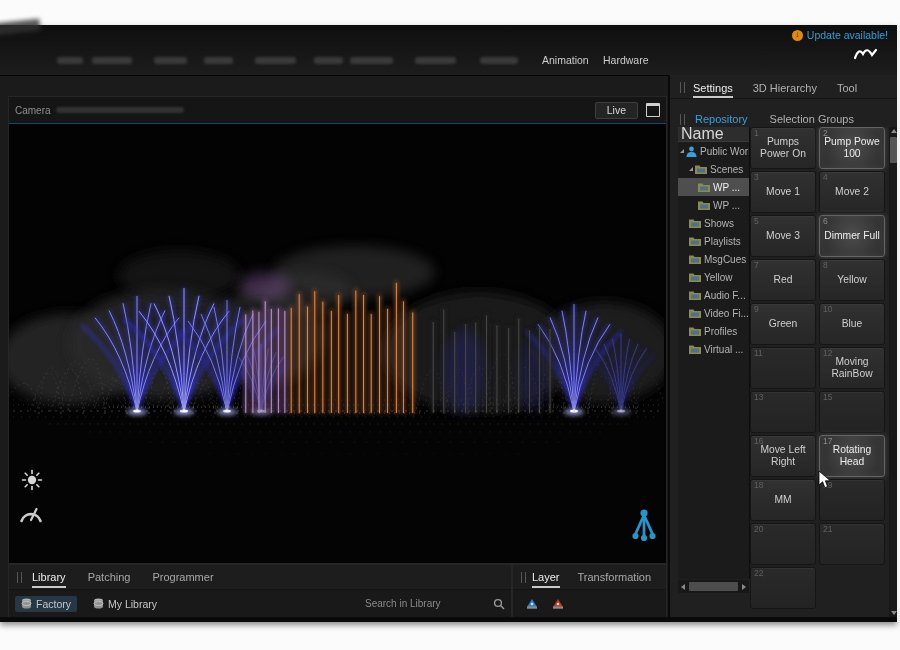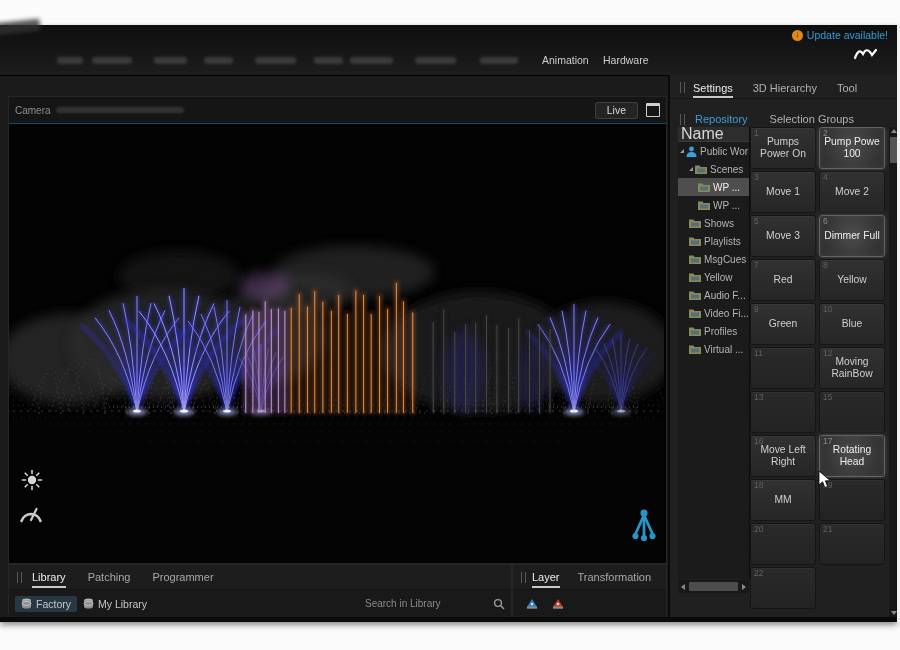--- a/index.html
+++ b/index.html
@@ -34,21 +34,21 @@
   .vp-tool{position:absolute;cursor:pointer;opacity:.92;}
   
   .panel{position:absolute;background:#1d1d1d;border:1px solid #262626;}
   .bl-panel{left:8px;top:539px;width:502px;height:54px;}
   .br-panel{left:512px;top:539px;width:153px;height:54px;}
   .ptabs{display:flex;align-items:center;height:24px;padding-left:8px;gap:22px;border-bottom:1px solid #141414;}
   .ptab{position:relative;font-size:11px;color:#a8a8a8;cursor:pointer;white-space:nowrap;}
   .ptab.active{color:#ededed;}
   .ptab.active::after{content:"";position:absolute;left:0;right:0;bottom:-5px;height:2px;background:#c9c9c9;}
   .handle{width:3px;height:11px;border-left:1px solid #575757;border-right:1px solid #575757;margin-right:-12px;}
-  .prow{display:flex;align-items:center;height:27px;padding:0 6px;background:#191919;}
+  .prow{display:flex;align-items:center;height:27px;padding:0 6px;background:#191919;gap:10px;}
   .src-chip{display:flex;align-items:center;gap:4px;font-size:10.5px;color:#c6c6c6;padding:2px 6px;border-radius:2px;cursor:pointer;}
   .src-chip.sel{background:rgba(70,130,170,.30);}
   .search-wrap{margin-left:auto;display:flex;align-items:center;gap:8px;}
   .search-input{width:118px;background:transparent;border:none;outline:none;color:#cccccc;font-size:10px;
                 font-family:"Liberation Sans",sans-serif;}
   .search-input::placeholder{color:#8a8a8a;}
   
   .right-panel{position:absolute;left:668px;top:50px;width:229px;height:546px;background:#202020;border-left:2px solid #0a0a0a;}
   .rp-tabs{position:absolute;left:0;top:2px;width:100%;height:22px;display:flex;align-items:center;gap:20px;
            padding-left:10px;box-sizing:border-box;border-bottom:1px solid #151515;}

